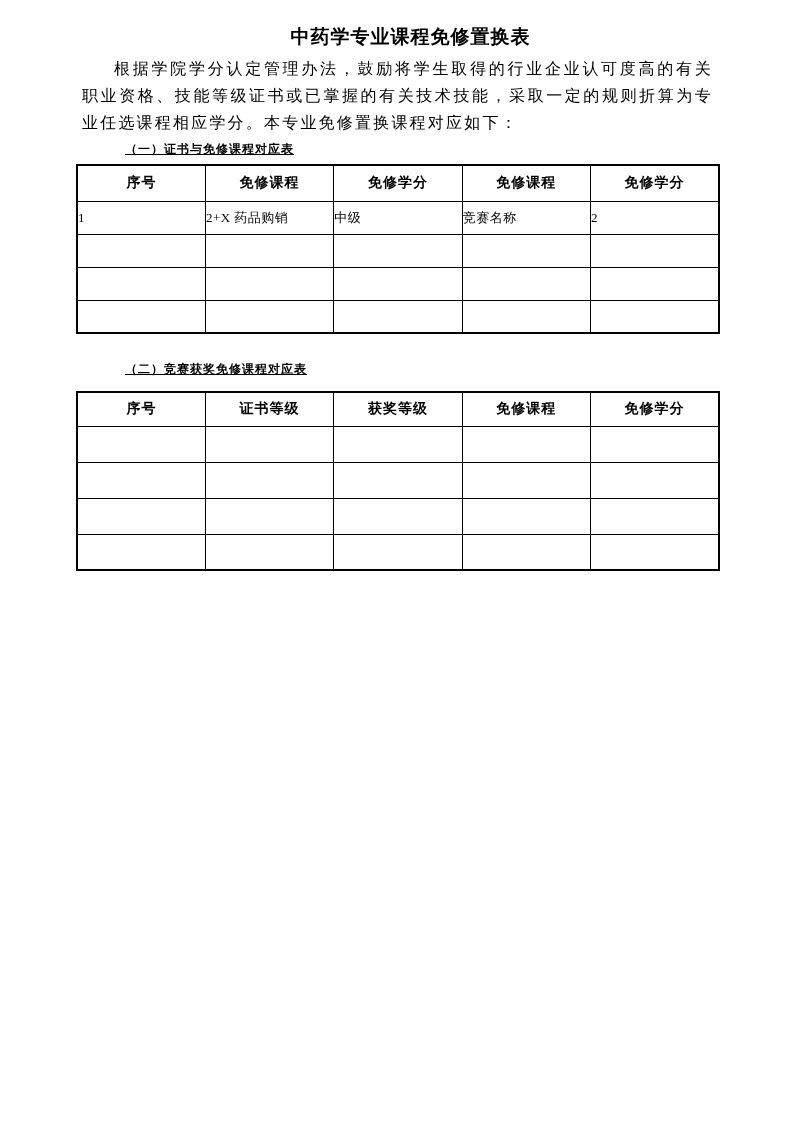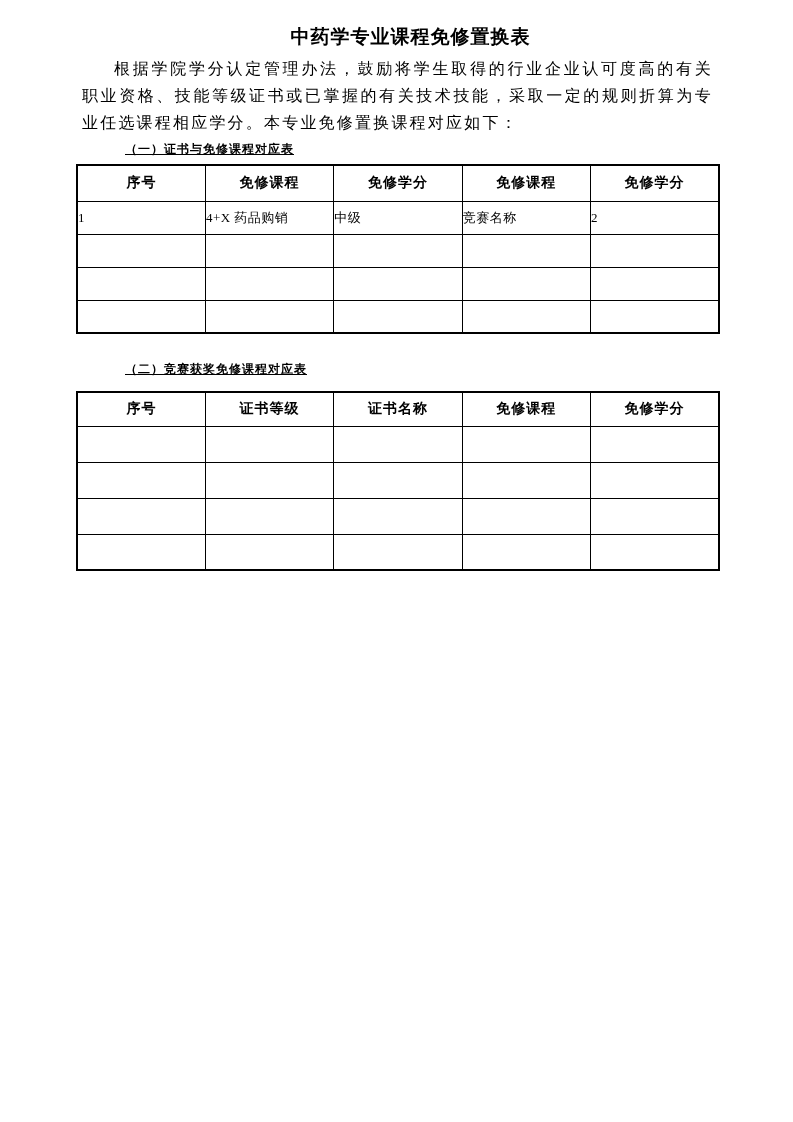--- a/index.html
+++ b/index.html
@@ -106,21 +106,21 @@
         <th>序号</th>
         <th>免修课程</th>
         <th>免修学分</th>
         <th>免修课程</th>
         <th>免修学分</th>
       </tr>
     </thead>
     <tbody>
       <tr>
         <td>1</td>
-        <td>4+X 药品购销</td>
+        <td>2+X 药品购销</td>
         <td>中级</td>
         <td>竞赛名称</td>
         <td>2</td>
       </tr>
       <tr>
         <td></td>
         <td></td>
         <td></td>
         <td></td>
         <td></td>
@@ -142,21 +142,21 @@
     </tbody>
   </table>
 
   <div class="table-caption second">（二）竞赛获奖免修课程对应表</div>
 
   <table class="doc-table" id="table2">
     <thead>
       <tr>
         <th>序号</th>
         <th>证书等级</th>
-        <th>证书名称</th>
+        <th>获奖等级</th>
         <th>免修课程</th>
         <th>免修学分</th>
       </tr>
     </thead>
     <tbody>
       <tr>
         <td></td>
         <td></td>
         <td></td>
         <td></td>

